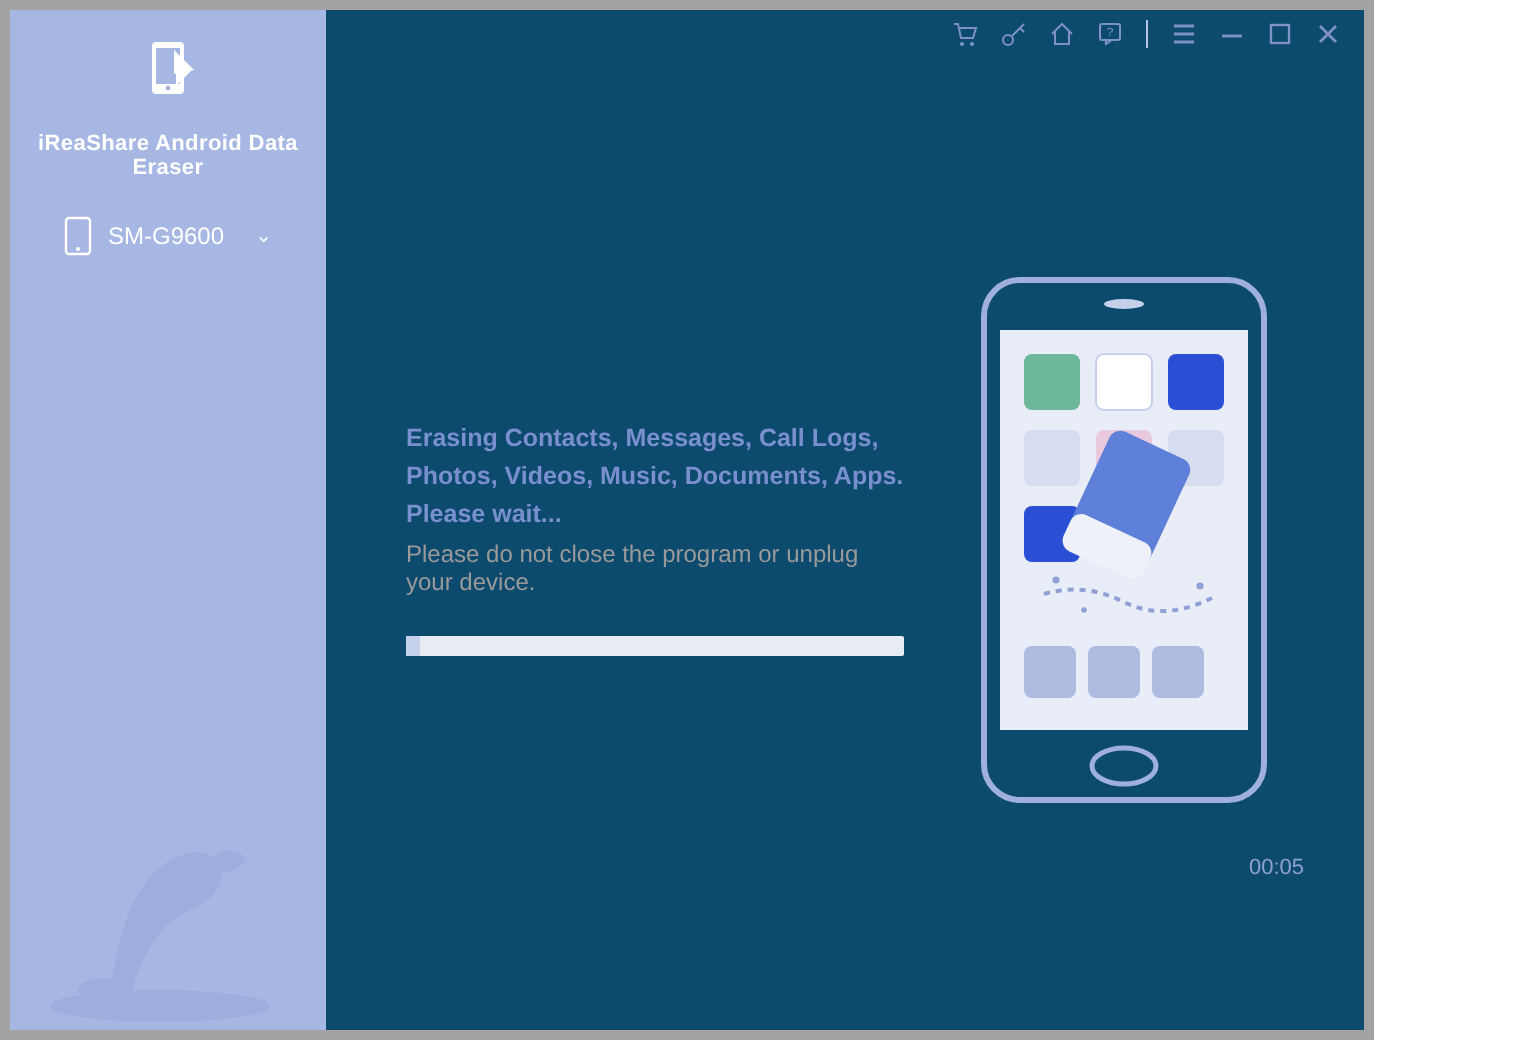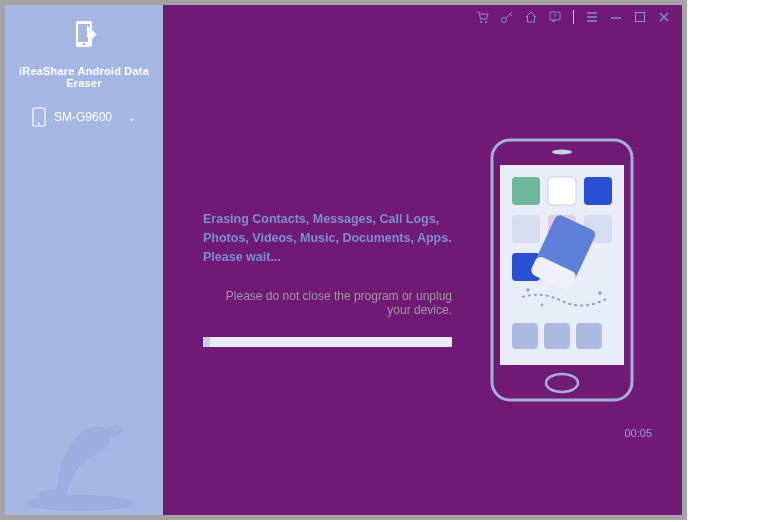--- a/index.html
+++ b/index.html
@@ -10,28 +10,28 @@
 .logo-area { text-align: center; padding: 12px 0 6px; }
 .logo-icon { display: inline-block; width: 36px; height: 36px; }
 .app-title { font-size: 11px; font-weight: bold; text-align: center; padding: 2px 4px 10px; letter-spacing: 0.2px; }
 .device-item { display: flex; align-items: center; padding: 8px 27px; cursor: pointer; }
 .device-icon { width: 14px; height: 20px; margin-right: 8px; }
 .device-name { font-size: 12px; flex: 1; }
 .chevron { font-size: 10px; }
 
 .decoration { position: absolute; bottom: 0; left: 0; width: 158px; height: 140px; opacity: 0.55; }
 
-.main { flex: 1; background: #701a75; position: relative; }
+.main { flex: 1; background: #0c4a6e; position: relative; }
 .titlebar { position: absolute; top: 4px; right: 10px; display: flex; align-items: center; gap: 8px; color: #7e91c9; }
 .titlebar .tb { width: 16px; height: 16px; cursor: pointer; display: inline-flex; align-items: center; justify-content: center; font-size: 13px; }
 .titlebar .sep { width: 1px; height: 14px; background: #b8c3e2; margin: 0 2px; }
 
 .content { position: absolute; left: 40px; right: 230px; top: 205px; }
 .status-text { color: #7a8fd0; font-size: 12.5px; font-weight: bold; line-height: 1.5; }
-.sub-text { color: #9a9a9a; font-size: 12px; margin-top: 23px; text-align: right; }
+.sub-text { color: #9a9a9a; font-size: 12px; margin-top: 4px; }
 .progress-bar { width: 100%; height: 10px; background: #e8ecf5; margin-top: 20px; border-radius: 1px; position: relative; }
 .progress-fill { position: absolute; left: 0; top: 0; height: 100%; background: #c5d0eb; width: 3%; }
 .stop-btn { margin-top: 24px; width: 88px; height: 26px; border: 1px solid #bac7e8; background: #fff; color: #7a8fd0; font-size: 12px; cursor: pointer; border-radius: 2px; }
 
 .phone-illustration { position: absolute; right: 30px; top: 130px; width: 180px; }
 .timer { text-align: right; color: #8fa0d4; font-size: 11px; margin-top: 8px; }
 </style>
 </head>
 <body>
 

